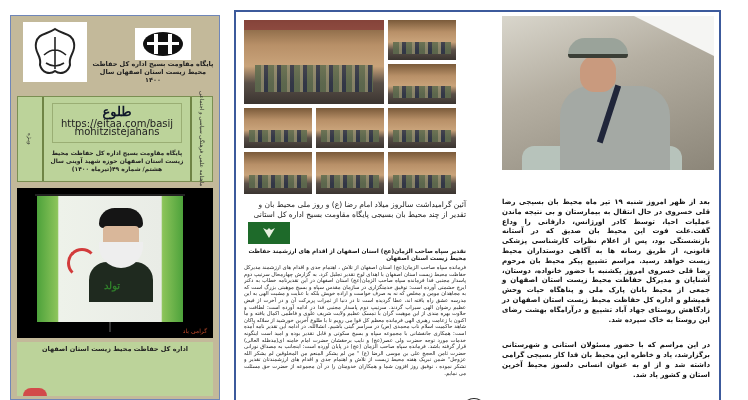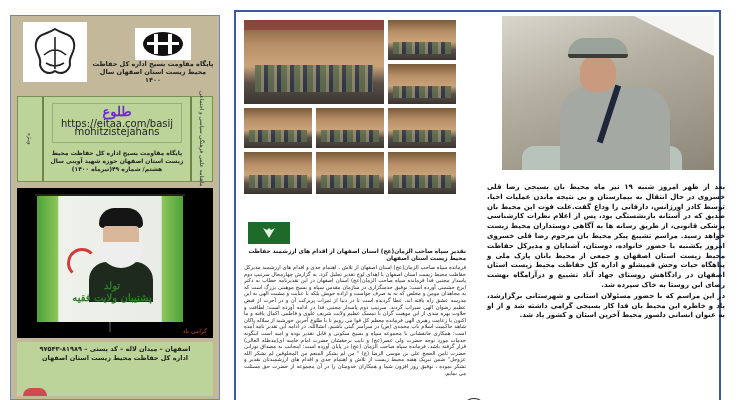--- a/index.html
+++ b/index.html
@@ -45,21 +45,21 @@
       border-left: 2px solid #6f8445; box-sizing: border-box;
       display: flex; align-items: center; justify-content: center;
     }
     .vertical-text {
       writing-mode: vertical-rl; font-size: 5.5px; color: #2a2a2a; white-space: nowrap;
     }
     .toloo-box {
       position: absolute; left: 34px; top: 6px; width: 130px; height: 40px;
       border: 1px solid #9aae74; box-sizing: border-box; text-align: center;
     }
-    .toloo-title { font-family: "DejaVu Serif", serif; font-size: 13px; font-weight: bold; color: #6d28d9; line-height: 16px; }
+    .toloo-title { font-family: "DejaVu Serif", serif; font-size: 13px; font-weight: bold; color: #0f172a; line-height: 16px; }
     .toloo-url { font-size: 10px; color: #222; line-height: 8px; word-break: break-all; padding: 0 4px; }
     .issue-text {
       position: absolute; left: 30px; top: 52px; width: 138px;
       direction: rtl; text-align: center;
       font-size: 6px; line-height: 8px; color: #222; font-weight: bold;
     }
     .cover-poster {
       position: absolute; left: 6px; top: 172px; width: 196px; height: 150px;
       background: #000000;
     }
@@ -142,21 +142,21 @@
     .portrait .cap { position: absolute; left: 66px; top: 22px; width: 60px; height: 16px; background: #9aa39a; border-radius: 20px 20px 4px 4px; border-bottom: 4px solid #3a3e36; }
     .portrait .face { position: absolute; left: 78px; top: 40px; width: 36px; height: 36px; background: #c99a7e; border-radius: 40%; }
     .portrait .body { position: absolute; left: 58px; top: 70px; width: 110px; height: 84px; background: #a4a9a4; border-radius: 30px 30px 0 0; }
     .portrait .legs { position: absolute; left: 20px; top: 130px; width: 160px; height: 24px; background: #b7c3bb; border-radius: 12px 12px 0 0; }
     .portrait .strap { position: absolute; left: 104px; top: 68px; width: 6px; height: 60px; background: #20263a; transform: rotate(18deg); }
     .main-text {
       position: absolute; left: 250px; top: 170px; width: 240px;
       direction: rtl; text-align: justify;
       font-size: 7px; line-height: 9.8px; color: #111; font-weight: bold;
     }
-    .main-text p { margin: 1px; }
+    .main-text p { margin: 16px; }
   </style>
 </head>
 <body>
 
 <div class="cover">
   <div class="cover-top">
     <div class="logo-left">
       <svg width="54" height="54" viewBox="0 0 54 54">
         <path d="M27 4 C18 10 10 8 8 18 C6 28 14 30 12 40 C14 48 22 50 27 46 C32 50 40 48 42 40 C40 30 48 28 46 18 C44 8 36 10 27 4Z" fill="none" stroke="#222" stroke-width="2"></path>
         <path d="M16 30 Q27 20 38 30 M18 38 Q27 44 36 38 M27 12 V44" fill="none" stroke="#222" stroke-width="1.6"></path>
@@ -193,28 +193,26 @@
       <div class="poster-face">
         <div class="poster-robe"></div>
         <div class="poster-turban"></div>
         <div class="poster-skin"></div>
         <div class="poster-beard"></div>
       </div>
       <div class="poster-flag"></div>
     </div>
     <div class="poster-caption">
       <div>تولد</div>
-      <div>پشتیبان ولایت فقیه</div>
     </div>
     <div class="poster-stand"></div>
     <div class="poster-tag">گرامی باد</div>
   </div>
 
   <div class="cover-footer">
-    <div>اصفهان – میدان لاله – کد پستی – ۸۱۹۸۹-۹۷۵۴۳</div>
     <div>اداره کل حفاظت محیط زیست استان اصفهان</div>
     <div class="phone-icon"></div>
   </div>
 </div>
 
 <div class="page">
 
   <div class="collage">
     <div class="ph" style="left:0;top:0;width:140px;height:84px;">
         <div class="ceiling"></div>
@@ -239,20 +237,21 @@
         <div class="people"></div>
       </div>
     <div class="ph" style="left:72px;top:132px;width:68px;height:42px;">
         <div class="people"></div>
       </div>
     <div class="ph" style="left:144px;top:132px;width:68px;height:42px;">
         <div class="people"></div>
       </div>
   </div>
 
+  <div class="mid-caption">آئین گرامیداشت سالروز میلاد امام رضا (ع) و روز ملی محیط بان و تقدیر از چند محیط بان بسیجی پایگاه مقاومت بسیج اداره کل استانی</div>
 
   <div class="sepah-logo">
     <svg width="16" height="14" viewBox="0 0 16 14">
         <path d="M2 2 L8 12 L14 2 L10 4 L8 2 L6 4Z" fill="#e8f0e0"></path>
       </svg>
   </div>
 
   <div class="small-headline">تقدیر سپاه صاحب الزمان(عج) استان اصفهان از اقدام های ارزشمند حفاظت محیط زیست استان اصفهان</div>
   <div class="small-body">فرمانده سپاه صاحب الزمان(عج) استان اصفهان از تلاش ، اهتمام جدی و اقدام های ارزشمند مدیرکل حفاظت محیط زیست استان اصفهان با اهدای لوح تقدیر تجلیل کرد. به گزارش چهارمحال سرتیپ دوم پاسدار مجتبی فدا فرمانده سپاه صاحب الزمان(عج) استان اصفهان در این تقدیرنامه خطاب به دکتر ایرج حشمتی آورده است: توفیق خدمتگزاری در سازمان مقدس سپاه و بسیج موهبتی بزرگ است که به مجاهدان مومن و مخلص که نه به صرف خواست و اراده خویش بلکه با عنایت و مشیت الهی به این مدرسه عشق راه یافته اند، عطا گردیده است تا در دنیا از ثمرات پربرکت آن و در آخرت از فیض عظیم رضوان الهی سیراب گردند. سرتیپ دوم پاسدار مجتبی فدا در ادامه آورده است: لطافت و حلاوت بهره مندی از این موهبت گران با تمسک عظیم ولایت شریف علوی و فاطمی اکمال یافته و ما اکنون با زعامت رهبری الهی فرمانده معظم کل قوا می رویم تا با طلوع آخرین خورشید از سلاله پاکان شاهد حاکمیت اسلام ناب محمدی (ص) در سراسر گیتی باشیم. انشاالله. در ادامه این تقدیر نامه آمده است: همکاری جانفشانی با مجموعه سپاه و بسیج سکوتی و قابل تقدیر بوده و امید است اینگونه خدمات مورد توجه حضرت ولی عصر(عج) و نایب برحقشان حضرت امام خامنه ای(مدظله العالی) قرار گرفته باشد. فرمانده سپاه صاحب الزمان (عج) در پایان آورده است: اینجانب به مصداق نورانی حضرت ثامن الحجج علی بن موسی الرضا (ع) " من لم یشکر المنعم من المخلوقین لم یشکر الله عزوجل" ضمن تبریک هفته محیط زیست از تلاش و اهتمام جدی و اقدام های ارزشمندتان تقدیر و تشکر نموده ، توفیق روز افزون شما و همکاران خدومتان را در آن مجموعه از حضرت حق مسئلت می نمایم.</div>
 

